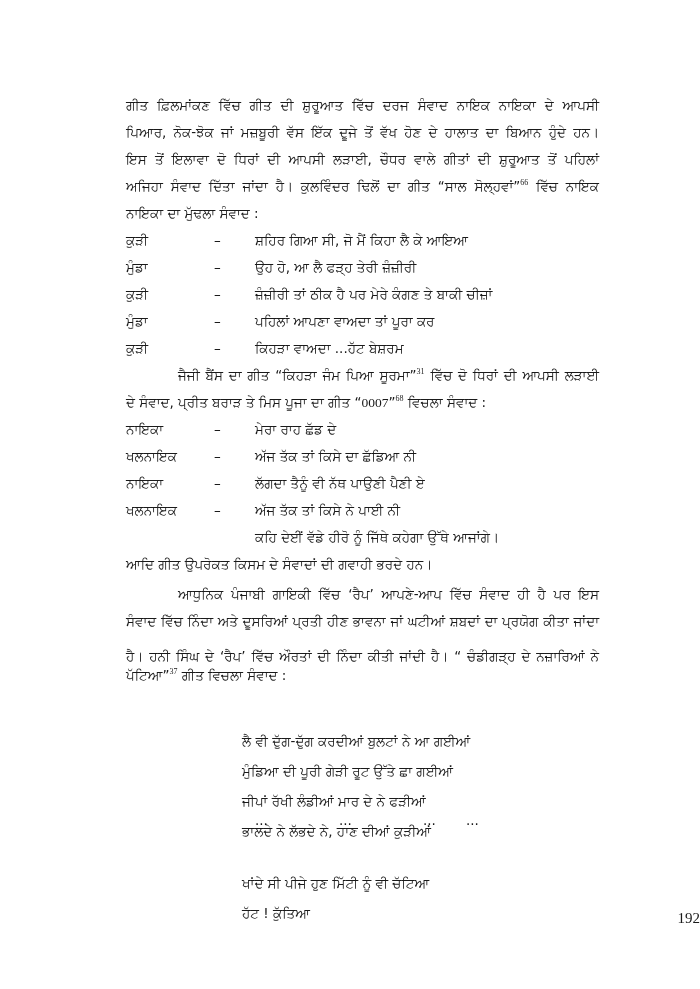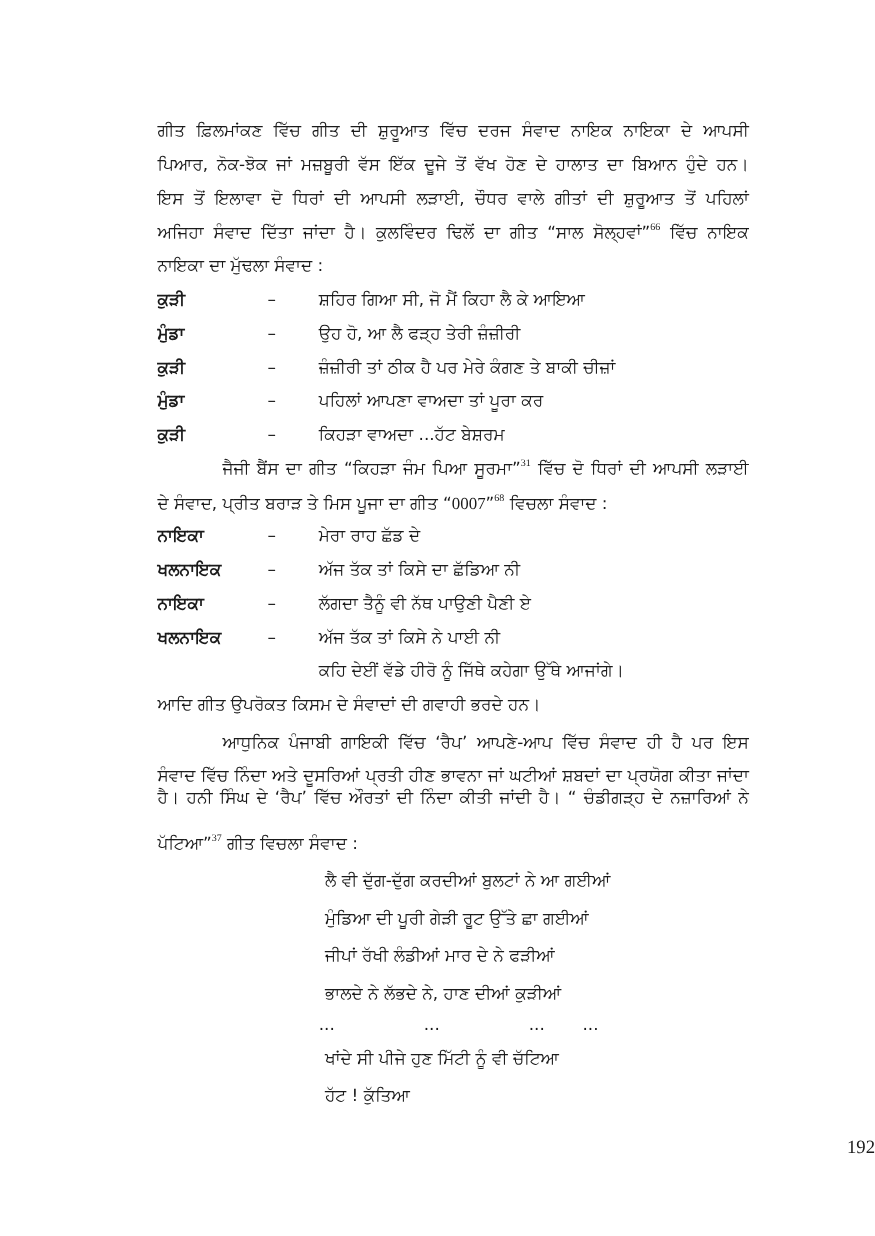--- a/index.html
+++ b/index.html
@@ -2,24 +2,24 @@
 <html><head>
 <meta charset="utf-8">
 <style>
   html, body { margin:0; padding:0; background:#ffffff; }
   body { width:700px; height:989px; position:relative; overflow:hidden;
          font-family:"DejaVu Sans", sans-serif; color:#1a1a1a; }
   .page { position:absolute; left:126px; top:92px; width:473px; }
   .line { position:absolute; left:0; height:27px; line-height:27px; font-size:13.5px; white-space:nowrap; }
   .just { width:473px; text-align:justify; text-align-last:justify; }
   .indent { padding-left:52px; width:421px; }
-  .speaker { position:absolute; left:0;font-weight:bold; }
+  .speaker { position:absolute; left:0; }
   .dash { position:absolute; left:88px; }
   .speech { position:absolute; left:129px; }
-  .verse { position:absolute; left:134px; }
+  .verse { position:absolute; left:116px;margin-top:36px; }
   sup { font-family:"Liberation Serif", serif; font-size:8px; vertical-align:6px; line-height:0; }
   .num { font-family:"Liberation Serif", serif; }
   .pagenum { position:absolute; left:0; width:700px; top:910px; text-align:right;
              font-family:"Liberation Serif", serif; font-size:15px; }
   .ellipsis span { position:absolute; }
 </style>
 </head>
 <body>
 
 <div class="page">
@@ -80,21 +80,21 @@
     <span class="speech">ਅੱਜ ਤੱਕ ਤਾਂ ਕਿਸੇ ਨੇ ਪਾਈ ਨੀ</span>
   </div>
   <div class="line" style="top:432px; width:473px">
     <span class="speech">ਕਹਿ ਦੇਈਂ ਵੱਡੇ ਹੀਰੋ ਨੂੰ ਜਿੱਥੇ ਕਹੇਗਾ ਉੱਥੇ ਆਜਾਂਗੇ।</span>
   </div>
 
   <div class="line" style="top:459px">ਆਦਿ ਗੀਤ ਉਪਰੋਕਤ ਕਿਸਮ ਦੇ ਸੰਵਾਦਾਂ ਦੀ ਗਵਾਹੀ ਭਰਦੇ ਹਨ।</div>
 
   <div class="line just indent" style="top:489px">ਆਧੁਨਿਕ ਪੰਜਾਬੀ ਗਾਇਕੀ ਵਿੱਚ ‘ਰੈਪ’ ਆਪਣੇ-ਆਪ ਵਿੱਚ ਸੰਵਾਦ ਹੀ ਹੈ ਪਰ ਇਸ</div>
   <div class="line just" style="top:516px">ਸੰਵਾਦ ਵਿੱਚ ਨਿੰਦਾ ਅਤੇ ਦੂਸਰਿਆਂ ਪ੍ਰਤੀ ਹੀਣ ਭਾਵਨਾ ਜਾਂ ਘਟੀਆਂ ਸ਼ਬਦਾਂ ਦਾ ਪ੍ਰਯੋਗ ਕੀਤਾ ਜਾਂਦਾ</div>
-  <div class="line just" style="top:533px">ਹੈ। ਹਨੀ ਸਿੰਘ ਦੇ ‘ਰੈਪ’ ਵਿੱਚ ਔਰਤਾਂ ਦੀ ਨਿੰਦਾ ਕੀਤੀ ਜਾਂਦੀ ਹੈ। “ ਚੰਡੀਗੜ੍ਹ ਦੇ ਨਜ਼ਾਰਿਆਂ ਨੇ</div>
+  <div class="line just" style="top:551px">ਹੈ। ਹਨੀ ਸਿੰਘ ਦੇ ‘ਰੈਪ’ ਵਿੱਚ ਔਰਤਾਂ ਦੀ ਨਿੰਦਾ ਕੀਤੀ ਜਾਂਦੀ ਹੈ। “ ਚੰਡੀਗੜ੍ਹ ਦੇ ਨਜ਼ਾਰਿਆਂ ਨੇ</div>
   <div class="line" style="top:570px"><span>ਪੱਟਿਆ”</span><sup>37</sup><span> ਗੀਤ ਵਿਚਲਾ ਸੰਵਾਦ :</span></div>
 
   <div class="line" style="top:600px; width:473px">
       <span class="verse">ਲੈ ਵੀ ਦੁੱਗ-ਦੁੱਗ ਕਰਦੀਆਂ ਬੁਲਟਾਂ ਨੇ ਆ ਗਈਆਂ</span>
     </div>
   <div class="line" style="top:630px; width:473px">
       <span class="verse">ਮੁੰਡਿਆ ਦੀ ਪੂਰੀ ਗੇੜੀ ਰੂਟ ਉੱਤੇ ਛਾ ਗਈਆਂ</span>
     </div>
   <div class="line" style="top:660px; width:473px">
       <span class="verse">ਜੀਪਾਂ ਰੱਖੀ ਲੰਡੀਆਂ ਮਾਰ ਦੇ ਨੇ ਫੜੀਆਂ</span>

